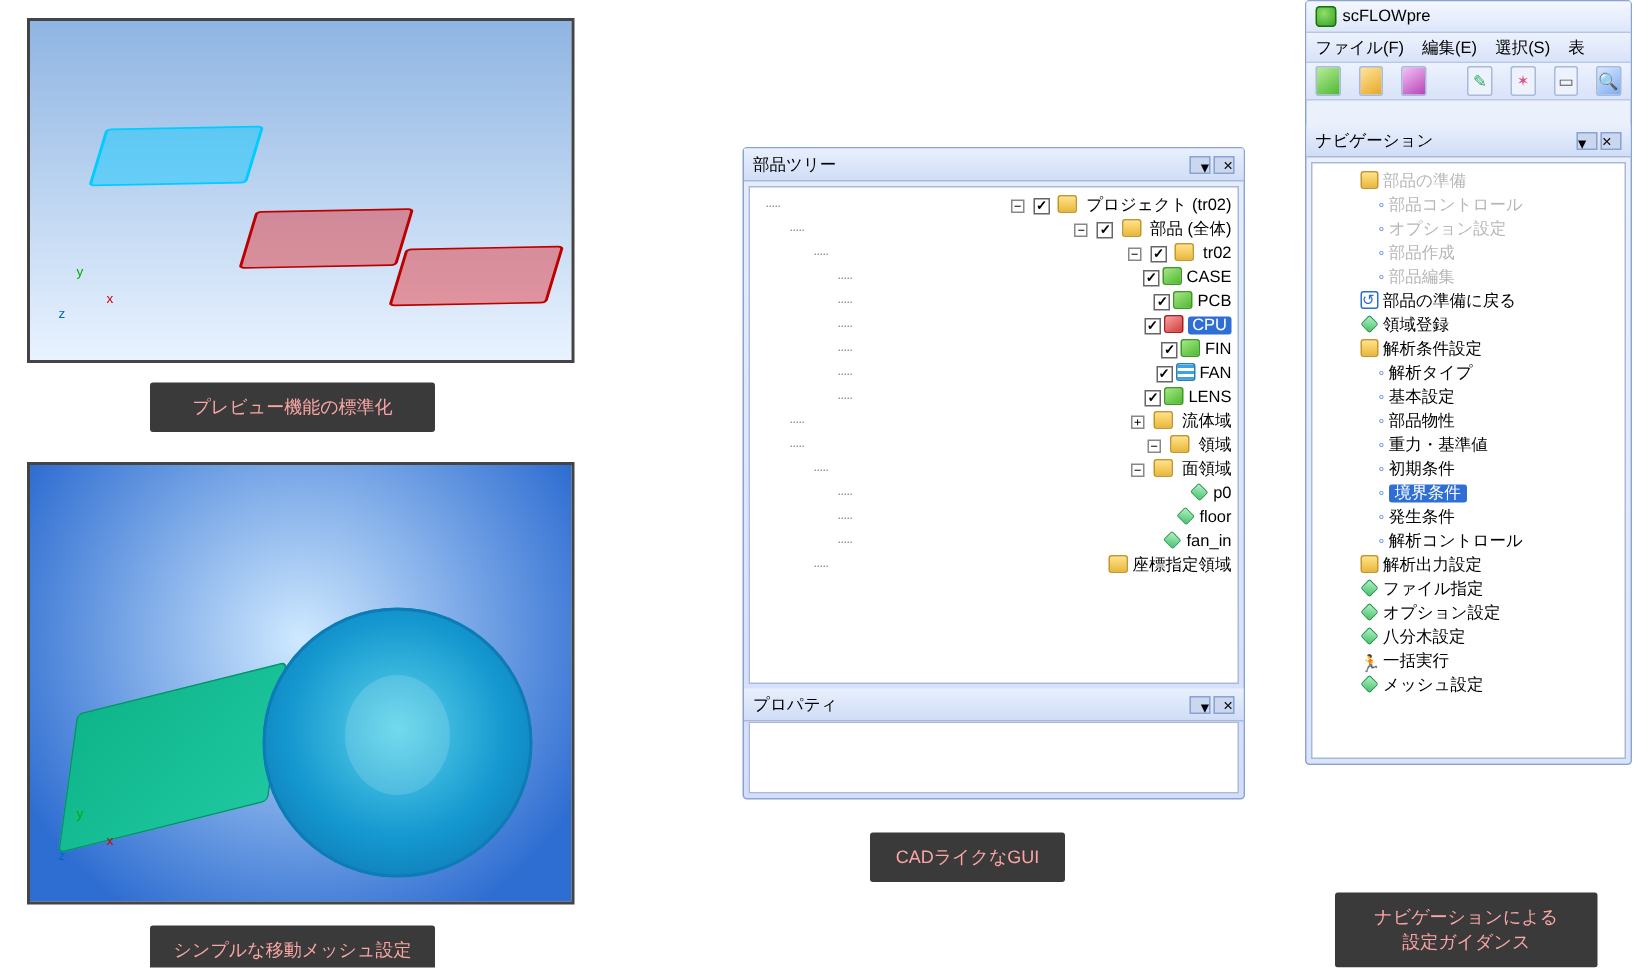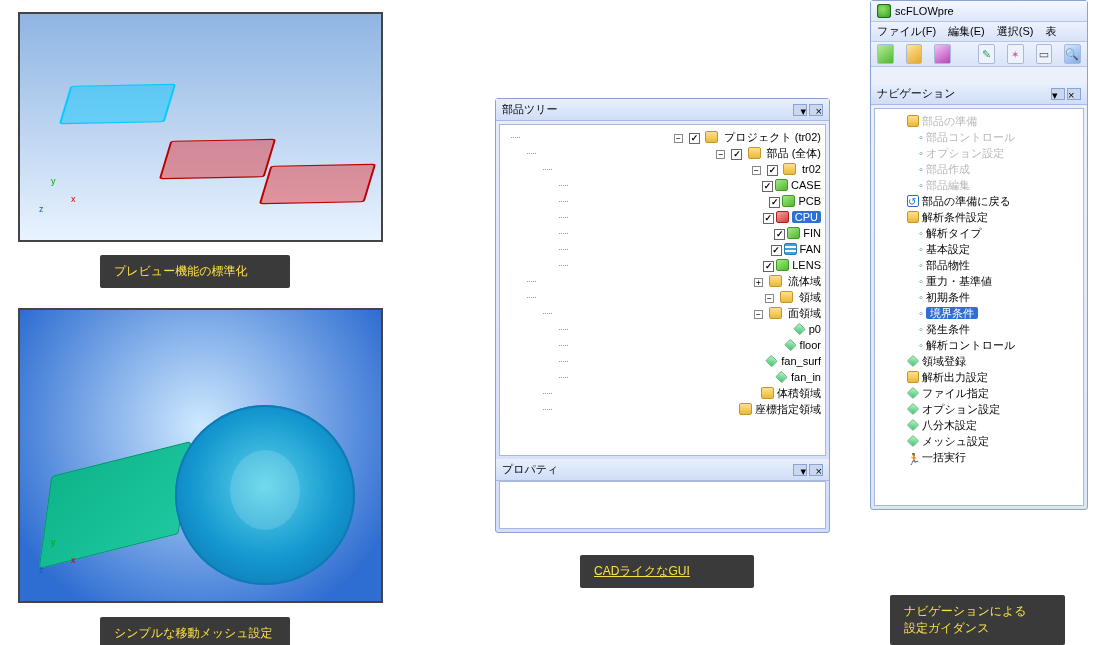--- a/index.html
+++ b/index.html
@@ -10,30 +10,30 @@
     font-family: "Meiryo", "MS PGothic", sans-serif;
     font-size: 11px;
     position: relative;
     overflow: hidden;
   }
 
   
   .caption {
     position: absolute;
     background: #3a3a3a;
-    color: #fde047;
+    color: #fca5a5;
     font-size: 12px;
-    text-align: left;
+    text-align: center;
     padding: 8px 14px;
     border-radius: 2px;
     line-height: 1.4;
   }
   #cap-preview { left: 100px; top: 255px; width: 190px; }
   #cap-mesh    { left: 100px; top: 617px; width: 190px; }
-  #cap-cad     { left: 580px; top: 555px; width: 174px; text-decoration: underline; }
+  #cap-cad     { left: 580px; top: 555px; width: 130px; }
   #cap-nav     { left: 890px; top: 595px; width: 175px; }
 
   
   .panel3d {
     position: absolute;
     border: 2px solid #444;
     overflow: hidden;
   }
   #panel-preview { left: 18px; top: 12px; width: 365px; height: 230px;
     background: linear-gradient(180deg,#8fb5e2 0%,#e9f3ff 100%); }
@@ -263,25 +263,23 @@
             <span class="ico folder"></span>
             <span>領域</span>
             <ul>
               <li>
                 <span class="expander">−</span>
                 <span class="ico folder"></span>
                 <span>面領域</span>
                 <ul>
                   <li><span class="ico diamond"></span><span>p0</span></li>
                   <li><span class="ico diamond"></span><span>floor</span></li>
-                  <li><span class="ico diamond"></span><span>fan_surf</span></li>
                   <li><span class="ico diamond"></span><span>fan_in</span></li>
                 </ul>
               </li>
-              <li><span class="ico folder"></span><span>体積領域</span></li>
               <li><span class="ico folder"></span><span>座標指定領域</span></li>
             </ul>
           </li>
         </ul>
       </li>
     </ul>
   </div>
 
   <div class="pane-title">
     <span>プロパティ</span>
@@ -323,33 +321,33 @@
 
   <div class="nav-body">
     <ul id="nav-root">
         <li class="dim"><span class="nico folder"></span><span>部品の準備</span><ul>
             <li class="dim"><span class="bullet">◦</span><span>部品コントロール</span></li>
             <li class="dim"><span class="bullet">◦</span><span>オプション設定</span></li>
             <li class="dim"><span class="bullet">◦</span><span>部品作成</span></li>
             <li class="dim"><span class="bullet">◦</span><span>部品編集</span></li>
           </ul></li>
         <li><span class="nico back"></span><span>部品の準備に戻る</span></li>
+        <li><span class="nico diamond"></span><span>領域登録</span></li>
         <li><span class="nico folder"></span><span>解析条件設定</span><ul>
             <li><span class="bullet">◦</span><span>解析タイプ</span></li>
             <li><span class="bullet">◦</span><span>基本設定</span></li>
             <li><span class="bullet">◦</span><span>部品物性</span></li>
             <li><span class="bullet">◦</span><span>重力・基準値</span></li>
             <li><span class="bullet">◦</span><span>初期条件</span></li>
             <li><span class="bullet">◦</span><span class="sel">境界条件</span></li>
             <li><span class="bullet">◦</span><span>発生条件</span></li>
             <li><span class="bullet">◦</span><span>解析コントロール</span></li>
           </ul></li>
-        <li><span class="nico diamond"></span><span>領域登録</span></li>
         <li><span class="nico folder"></span><span>解析出力設定</span></li>
         <li><span class="nico diamond"></span><span>ファイル指定</span></li>
         <li><span class="nico diamond"></span><span>オプション設定</span></li>
         <li><span class="nico diamond"></span><span>八分木設定</span></li>
+        <li><span class="nico run">🏃</span><span>一括実行</span></li>
         <li><span class="nico diamond"></span><span>メッシュ設定</span></li>
-        <li><span class="nico run">🏃</span><span>一括実行</span></li>
       </ul>
   </div>
 </div>
 <div class="caption" id="cap-nav">ナビゲーションによる<br>設定ガイダンス</div>
 
 </body></html>

